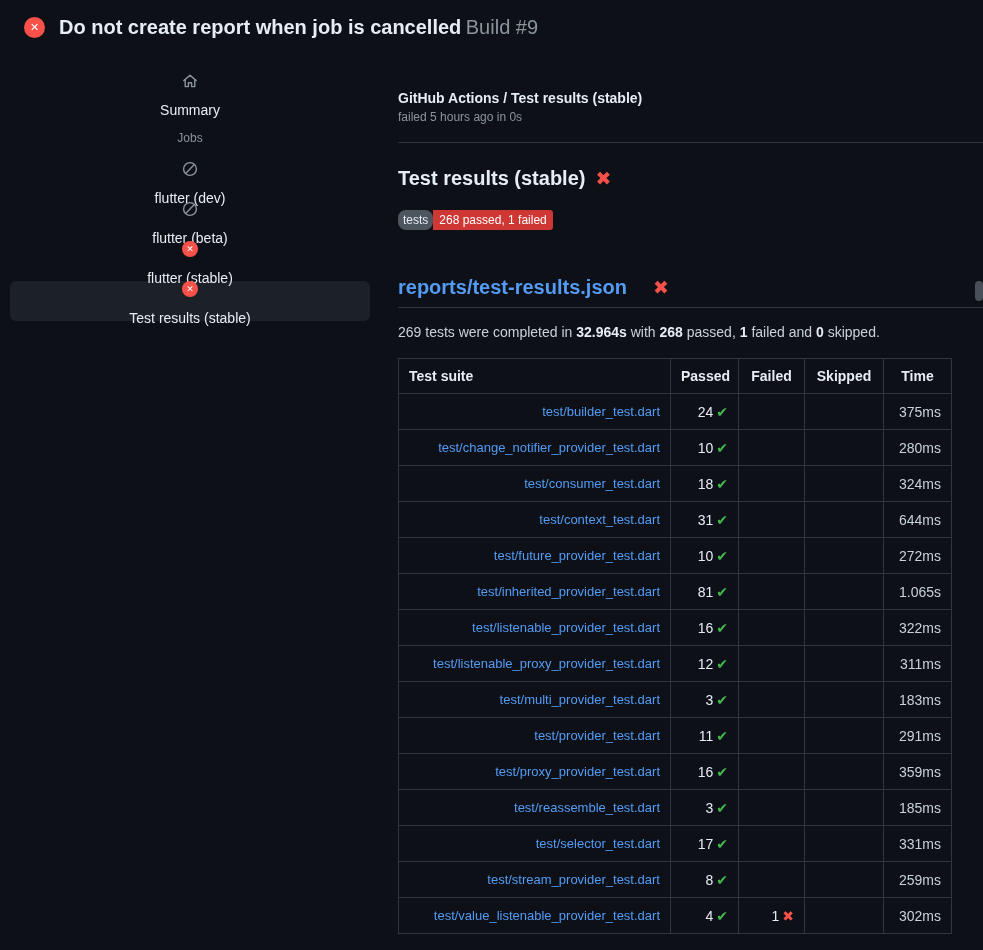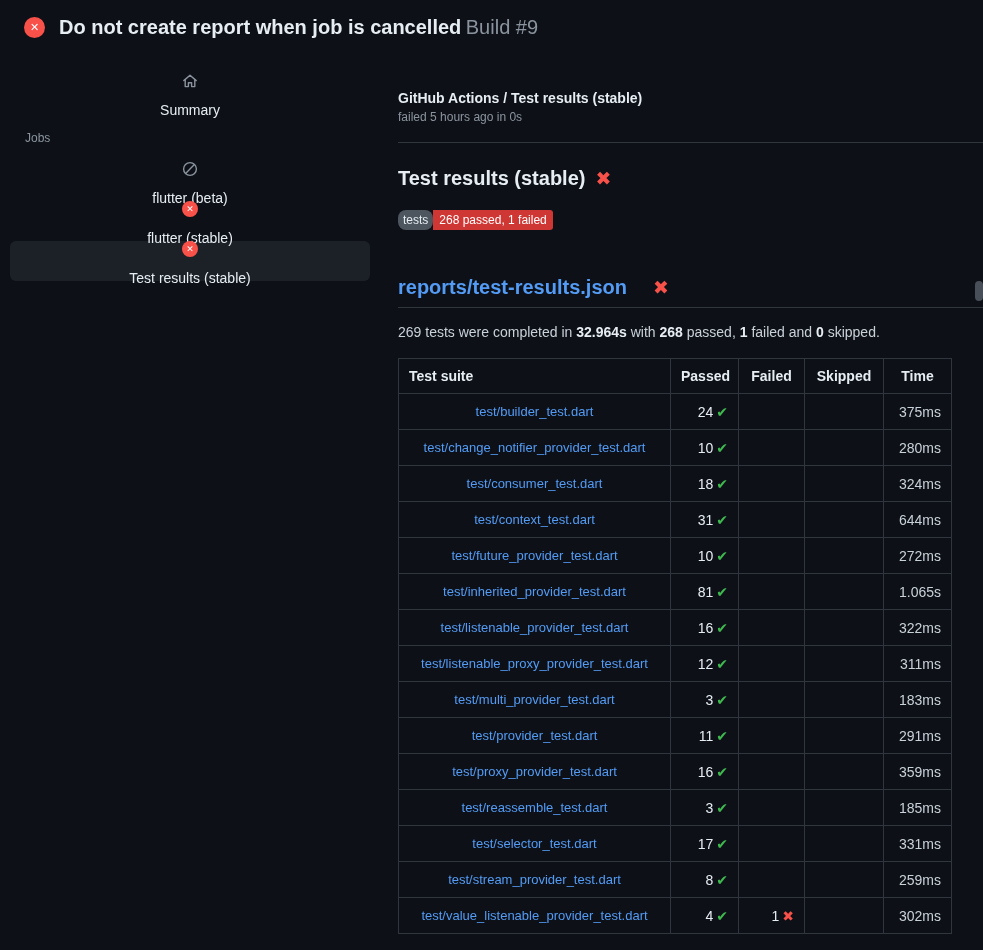--- a/index.html
+++ b/index.html
@@ -24,21 +24,21 @@
   h1.page-title { font-size:20px; font-weight:700; display:inline; }
   .build-number { font-size:20px; color:var(--muted,#8b949e); font-weight:400; }
 
   
   .sidebar { position:absolute; top:73px; left:0; width:380px; }
   .side-item {
     display:flex; align-items:center; gap:13px; height:40px;
     margin:0 10px; padding:0 15px; border-radius:6px; font-size:14px; cursor:pointer;flex-direction:column;
   }
   .side-item.selected { background:var(--selected-bg,#1c2128); }
-  .jobs-label { color:var(--muted,#8b949e); font-size:12px; padding:0 25px; margin:18px 0 16px; }
+  .jobs-label { color:var(--muted,#8b949e); font-size:12px; padding:0 25px; margin:18px 0 16px;text-align:center; }
   .icon16 { width:16px; height:16px; flex:none; display:inline-flex; align-items:center; justify-content:center; }
   .muted-icon { color:var(--muted,#8b949e); }
 
   
   .main { position:absolute; top:90px; left:398px; width:585px; }
   .breadcrumb { font-size:14px; font-weight:700; }
   .status-line { font-size:12px; color:var(--muted,#8b949e); margin-top:4px; }
   .divider { border-bottom:1px solid var(--border,#30363d); margin-top:18px; }
 
   .section-title { margin-top:24px; font-size:20px; font-weight:700; display:flex; align-items:center; gap:10px; }
@@ -55,21 +55,21 @@
   .report-link { color:var(--link,#539bf5); text-decoration:none; cursor:pointer; }
 
   .summary-line { margin-top:16px; font-size:14px; color:#c9d1d9; }
   .summary-line strong { color:var(--text,#e6edf3); font-weight:700; }
 
   
   table.results { margin-top:18px; border-collapse:collapse; table-layout:fixed; width:553px; font-size:14px; }
   .results th, .results td { border:1px solid var(--border,#30363d); padding:8px 10px; line-height:18px; }
   .results th { font-weight:700; text-align:center; }
   .results th.col-suite { text-align:left; }
-  td.suite { text-align:center; white-space:nowrap; overflow:hidden; }
+  td.suite { text-align:right; white-space:nowrap; overflow:hidden; }
   td.suite a { color:var(--link,#539bf5); text-decoration:none; cursor:pointer; font-size:13px; }
   td.passed, td.failed, td.skipped, td.time { text-align:right; white-space:nowrap; }
   td.time { color:#c9d1d9; }
   .check-glyph { color:var(--green,#3fb950); margin-left:3px; }
   .cross-glyph { color:var(--red,#f85149); margin-left:3px; }
 
   .scroll-thumb {
     position:absolute; right:0; top:281px; width:8px; height:20px;
     background:var(--thumb,#484f58); border-radius:4px;
   }
@@ -93,20 +93,29 @@
       <svg width="16" height="16" viewBox="0 0 16 16" fill="none" stroke="currentColor" stroke-width="1.4" stroke-linejoin="round" stroke-linecap="round">
         <path d="M1.8 7.6 L8 2.2 L14.2 7.6"></path>
         <path d="M3.2 6.6 V13.6 H6.4 V9.8 H9.6 V13.6 H12.8 V6.6"></path>
       </svg>
     </span>
     <span>Summary</span>
   </div>
 
   <div class="jobs-label">Jobs</div>
 
+  <div class="side-item">
+    <span class="icon16 muted-icon">
+      <svg width="16" height="16" viewBox="0 0 16 16" fill="none" stroke="currentColor" stroke-width="1.4" stroke-linecap="round">
+        <circle cx="8" cy="8" r="6.4"></circle>
+        <line x1="4.1" y1="11.9" x2="11.9" y2="4.1"></line>
+      </svg>
+    </span>
+    <span>flutter (dev)</span>
+  </div>
 
   <div class="side-item">
     <span class="icon16 muted-icon">
       <svg width="16" height="16" viewBox="0 0 16 16" fill="none" stroke="currentColor" stroke-width="1.4" stroke-linecap="round">
         <circle cx="8" cy="8" r="6.4"></circle>
         <line x1="4.1" y1="11.9" x2="11.9" y2="4.1"></line>
       </svg>
     </span>
     <span>flutter (beta)</span>
   </div>

